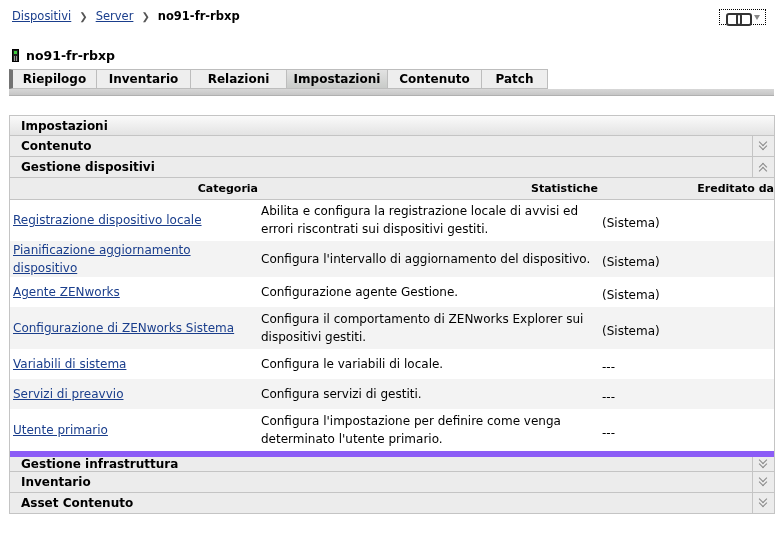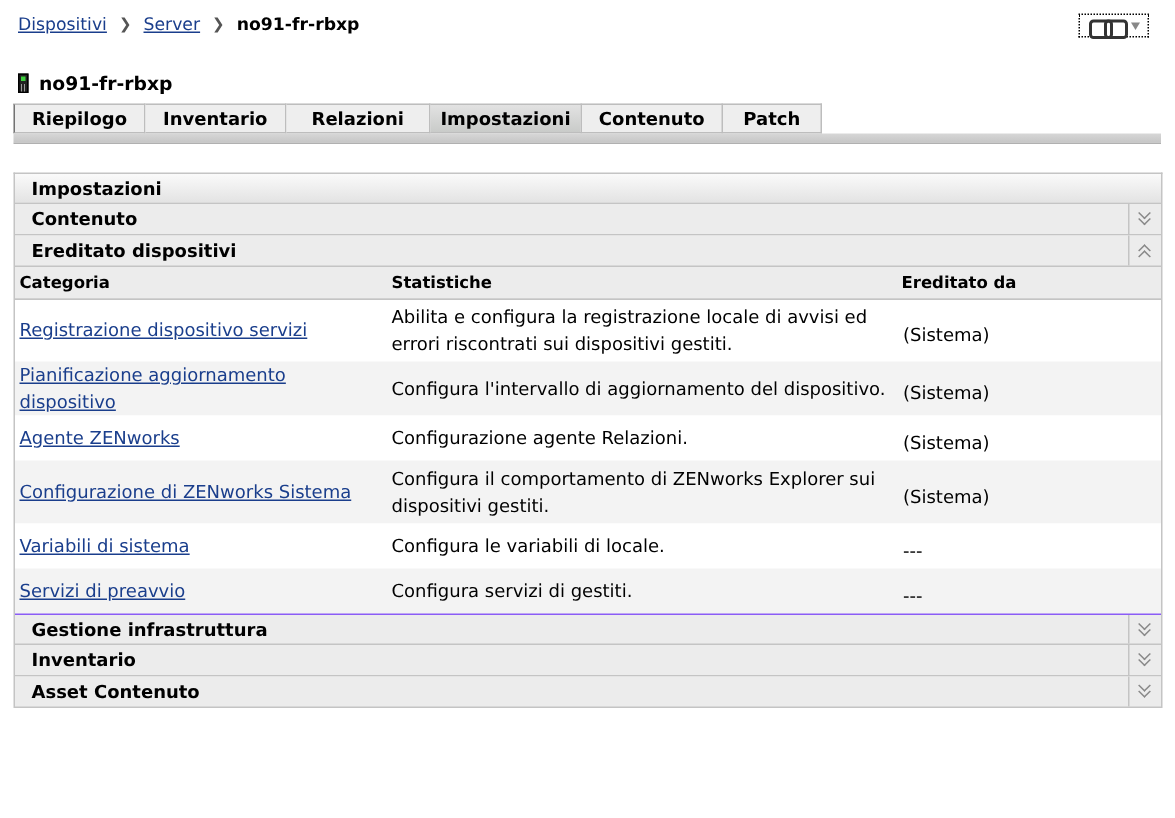--- a/index.html
+++ b/index.html
@@ -18,40 +18,40 @@
   .link-widget .chain::after { left: 10px; }
   .link-widget .dd { width: 0; height: 0; border-left: 3px solid transparent; border-right: 3px solid transparent; border-top: 5px solid #888; }
 
   .title { position: absolute; left: 12px; top: 48px; display: flex; align-items: center; gap: 7px; font-weight: bold; font-size: 12.5px; }
   .server-icon { width: 7px; height: 13px; background: #222; position: relative; border: 1px solid #000; }
   .server-icon::before { content: ""; position: absolute; left: 1px; top: 1px; width: 3px; height: 3px; background: #3ecf3e; }
   .server-icon::after { content: ""; position: absolute; left: 1px; top: 6px; width: 3px; height: 5px; background: repeating-linear-gradient(90deg,#999 0 1px,#222 1px 2px); }
 
   .tabs { position: absolute; left: 9px; top: 69px; display: flex; height: 20px; }
   .tab { height: 20px; border: 1px solid #bdbdbd; border-left: none; background: #eeeeee; font-weight: bold; font-size: 12px; display: flex; align-items: center; justify-content: center; color: #000; }
-  .tab:first-child { border-left: 1px solid #737373; }
+  .tab:first-child { border-left: 4px solid #737373; }
   .tab.active { background: linear-gradient(#e2e2e2, #c9cbc9); }
   .tab-bar { position: absolute; left: 9px; top: 89px; width: 765px; height: 7px; background: linear-gradient(#d7d7d7, #c6c6c6); border-bottom: 1px solid #b0b0b0; }
 
   .panel { position: absolute; left: 9px; top: 115px; width: 766px; border: 1px solid #c4c4c4; border-bottom: none; }
   .sec { height: 21px; border-bottom: 1px solid #c4c4c4; display: flex; align-items: center; font-weight: bold; font-size: 12px; position: relative; }
   .sec .lbl { padding-left: 11px; flex: 1; }
   .sec.main { background: linear-gradient(#fafafa, #e3e3e3); height: 20px; }
   .sec.sub { background: #ececec; }
   .sec .tog { width: 22px; height: 100%; border-left: 1px solid #c4c4c4; display: flex; align-items: center; justify-content: center; color: #777; font-size: 11px; }
   .chev { width: 10px; height: 10px; position: relative; }
   .chev i { position: absolute; left: 1px; width: 6px; height: 6px; border-right: 1.5px solid #888; border-bottom: 1.5px solid #888; transform: rotate(45deg); }
   .chev.down i:nth-child(1) { top: -2px; }
   .chev.down i:nth-child(2) { top: 2px; }
   .chev.up i { transform: rotate(-135deg); }
   .chev.up i:nth-child(1) { top: 2px; }
   .chev.up i:nth-child(2) { top: 6px; }
 
   table { border-collapse: collapse; width: 100%; }
-  th { background: #ececec; text-align: left; font-size: 11px; font-weight: bold; height: 21px; border-bottom: 1px solid #c4c4c4; padding-left: 3px; }
+  th { background: #ececec; text-align: right; font-size: 11px; font-weight: bold; height: 21px; border-bottom: 1px solid #c4c4c4; padding-left: 3px; }
   td { font-size: 12px; padding: 0 3px; vertical-align: middle; line-height: 18px; }
   tr.odd td { background: #ffffff; }
   tr.even td { background: #f3f3f3; }
   td a { color: #1a3e8c; text-decoration: underline; }
   td.inh { padding-left: 4px; padding-top: 6px; }
   .col1 { width: 248px; }
   .col2 { width: 340px; }
 </style>
 </head>
 <body>
@@ -93,72 +93,77 @@
     <span class="lbl">Contenuto</span>
     <span class="tog">
         <span class="chev down">
           <i></i>
           <i></i>
         </span>
       </span>
   </div>
 
   <div class="sec sub">
-    <span class="lbl">Ereditato dispositivi</span>
+    <span class="lbl">Gestione dispositivi</span>
     <span class="tog">
         <span class="chev up">
           <i></i>
           <i></i>
         </span>
       </span>
   </div>
 
   <table>
     <thead>
       <tr>
         <th class="col1">Categoria</th>
         <th class="col2">Statistiche</th>
         <th>Ereditato da</th>
       </tr>
     </thead>
     <tbody>
       <tr class="odd" style="height:42px">
-        <td><a href="#">Registrazione dispositivo servizi</a></td>
+        <td><a href="#">Registrazione dispositivo locale</a></td>
         <td>Abilita e configura la registrazione locale di avvisi ed errori riscontrati sui dispositivi gestiti.</td>
         <td class="inh">(Sistema)</td>
       </tr>
       <tr class="even" style="height:30px">
         <td><a href="#">Pianificazione aggiornamento dispositivo</a></td>
         <td>Configura l'intervallo di aggiornamento del dispositivo.</td>
         <td class="inh">(Sistema)</td>
       </tr>
       <tr class="odd" style="height:30px">
         <td><a href="#">Agente ZENworks</a></td>
-        <td>Configurazione agente Relazioni.</td>
+        <td>Configurazione agente Gestione.</td>
         <td class="inh">(Sistema)</td>
       </tr>
       <tr class="even" style="height:42px">
         <td><a href="#">Configurazione di ZENworks Sistema</a></td>
         <td>Configura il comportamento di ZENworks Explorer sui dispositivi gestiti.</td>
         <td class="inh">(Sistema)</td>
       </tr>
       <tr class="odd" style="height:30px">
         <td><a href="#">Variabili di sistema</a></td>
         <td>Configura le variabili di locale.</td>
         <td class="inh">---</td>
       </tr>
       <tr class="even" style="height:30px">
         <td><a href="#">Servizi di preavvio</a></td>
         <td>Configura servizi di gestiti.</td>
         <td class="inh">---</td>
       </tr>
+      <tr class="odd" style="height:42px">
+        <td><a href="#">Utente primario</a></td>
+        <td>Configura l'impostazione per definire come venga determinato l'utente primario.</td>
+        <td class="inh">---</td>
+      </tr>
     </tbody>
   </table>
 
-  <div class="sec sub" style="border-top:1px solid #8b5cf6">
+  <div class="sec sub" style="border-top:6px solid #8b5cf6">
     <span class="lbl">Gestione infrastruttura</span>
     <span class="tog">
         <span class="chev down">
           <i></i>
           <i></i>
         </span>
       </span>
   </div>
   <div class="sec sub">
     <span class="lbl">Inventario</span>

